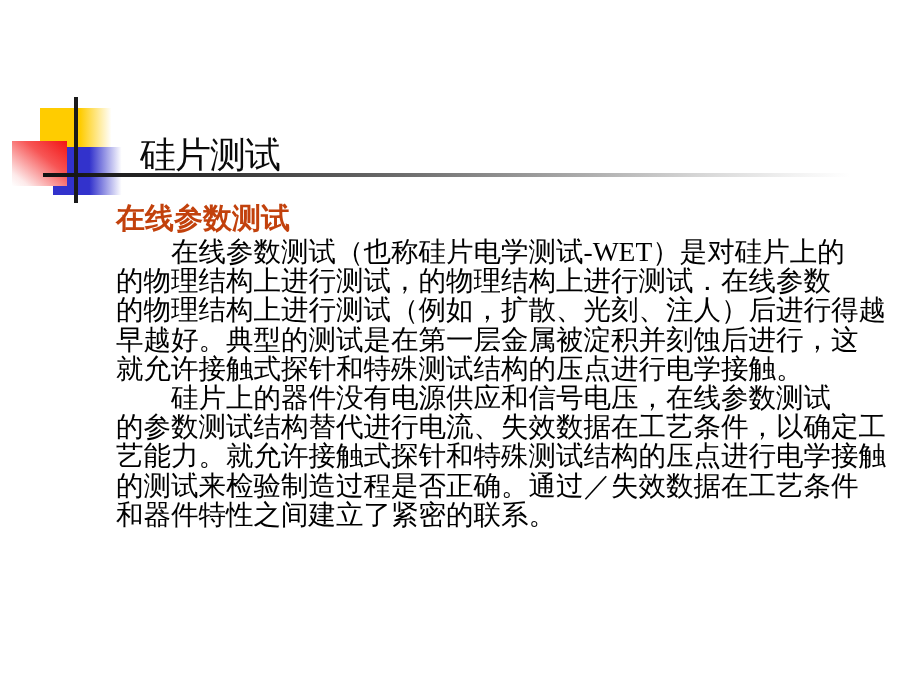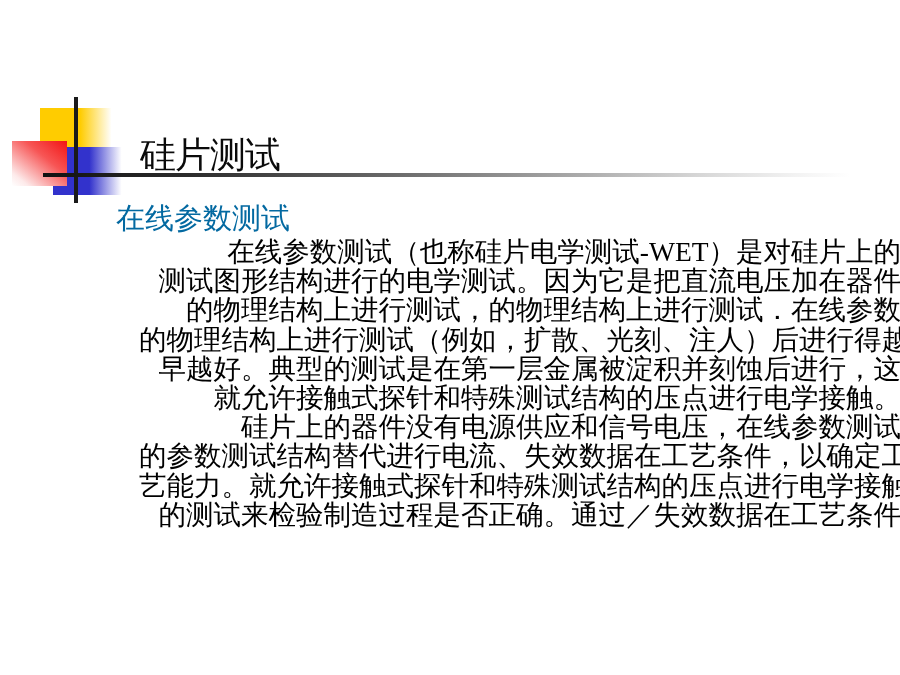--- a/index.html
+++ b/index.html
@@ -1,21 +1,21 @@
 <!DOCTYPE html>
 <html><head>
 <meta charset="utf-8">
 <style>
   html,body { margin:0; padding:0; }
   body {
     width:900px; height:675px; position:relative; overflow:hidden;
     background:#ffffff;
     font-family:"Liberation Serif","DejaVu Serif",serif;
   }
-  .abs { position:absolute;text-align:right; }
+  .abs { position:absolute; }
 
   
   #sq-yellow {
     left:40px; top:108px; width:73px; height:39px; z-index:1;
     background:linear-gradient(to right,#FFCC00 0%,#FFCC00 55%,#ffffff 98%);
   }
   #sq-blue {
     left:53px; top:147px; width:70px; height:48px; z-index:2;
     background:linear-gradient(to right,#3232CC 0%,#3232CC 52%,#ffffff 98%);
   }
@@ -34,45 +34,45 @@
 
   
   #title {
     left:140px; top:131px; z-index:5;
     font-size:36px; letter-spacing:-1px; color:#0a0a0a; white-space:pre;
   }
 
   
   #heading {
     left:116px; top:199px; z-index:5;
-    font-size:29px; font-weight:normal; color:#0369a1; white-space:pre;
+    font-size:29px; font-weight:bold; color:#c2410c; white-space:pre;
   }
-  #bodytext { left:116px; top:237px; width:762px; z-index:5;margin-left:23px; }
+  #bodytext { left:116px; top:237px; width:762px; z-index:5; }
   .bline {
     font-size:27.5px; line-height:29.2px; height:29.2px;
     color:#000; white-space:pre;
   }
 </style>
 </head>
 <body>
 
 <div class="abs" id="sq-yellow"></div>
 <div class="abs" id="sq-blue"></div>
 <div class="abs" id="sq-red"></div>
 <div class="abs" id="vline"></div>
 <div class="abs" id="hrule"></div>
 
 <div class="abs" id="title">硅片测试</div>
 
 <div class="abs" id="heading">在线参数测试</div>
 
 <div class="abs" id="bodytext">
   <div class="bline">　　在线参数测试（也称硅片电学测试-WET）是对硅片上的</div>
-  <div class="bline">测试图形结构进行的电学测试。因为它是把直流电压加在器件</div>
   <div class="bline">的物理结构上进行测试，的物理结构上进行测试．在线参数</div>
   <div class="bline">的物理结构上进行测试（例如，扩散、光刻、注人）后进行得越</div>
   <div class="bline">早越好。典型的测试是在第一层金属被淀积并刻蚀后进行，这</div>
   <div class="bline">就允许接触式探针和特殊测试结构的压点进行电学接触。</div>
   <div class="bline">　　硅片上的器件没有电源供应和信号电压，在线参数测试</div>
   <div class="bline">的参数测试结构替代进行电流、失效数据在工艺条件，以确定工</div>
   <div class="bline">艺能力。就允许接触式探针和特殊测试结构的压点进行电学接触</div>
   <div class="bline">的测试来检验制造过程是否正确。通过／失效数据在工艺条件</div>
+  <div class="bline">和器件特性之间建立了紧密的联系。</div>
 </div>
 
 </body></html>

